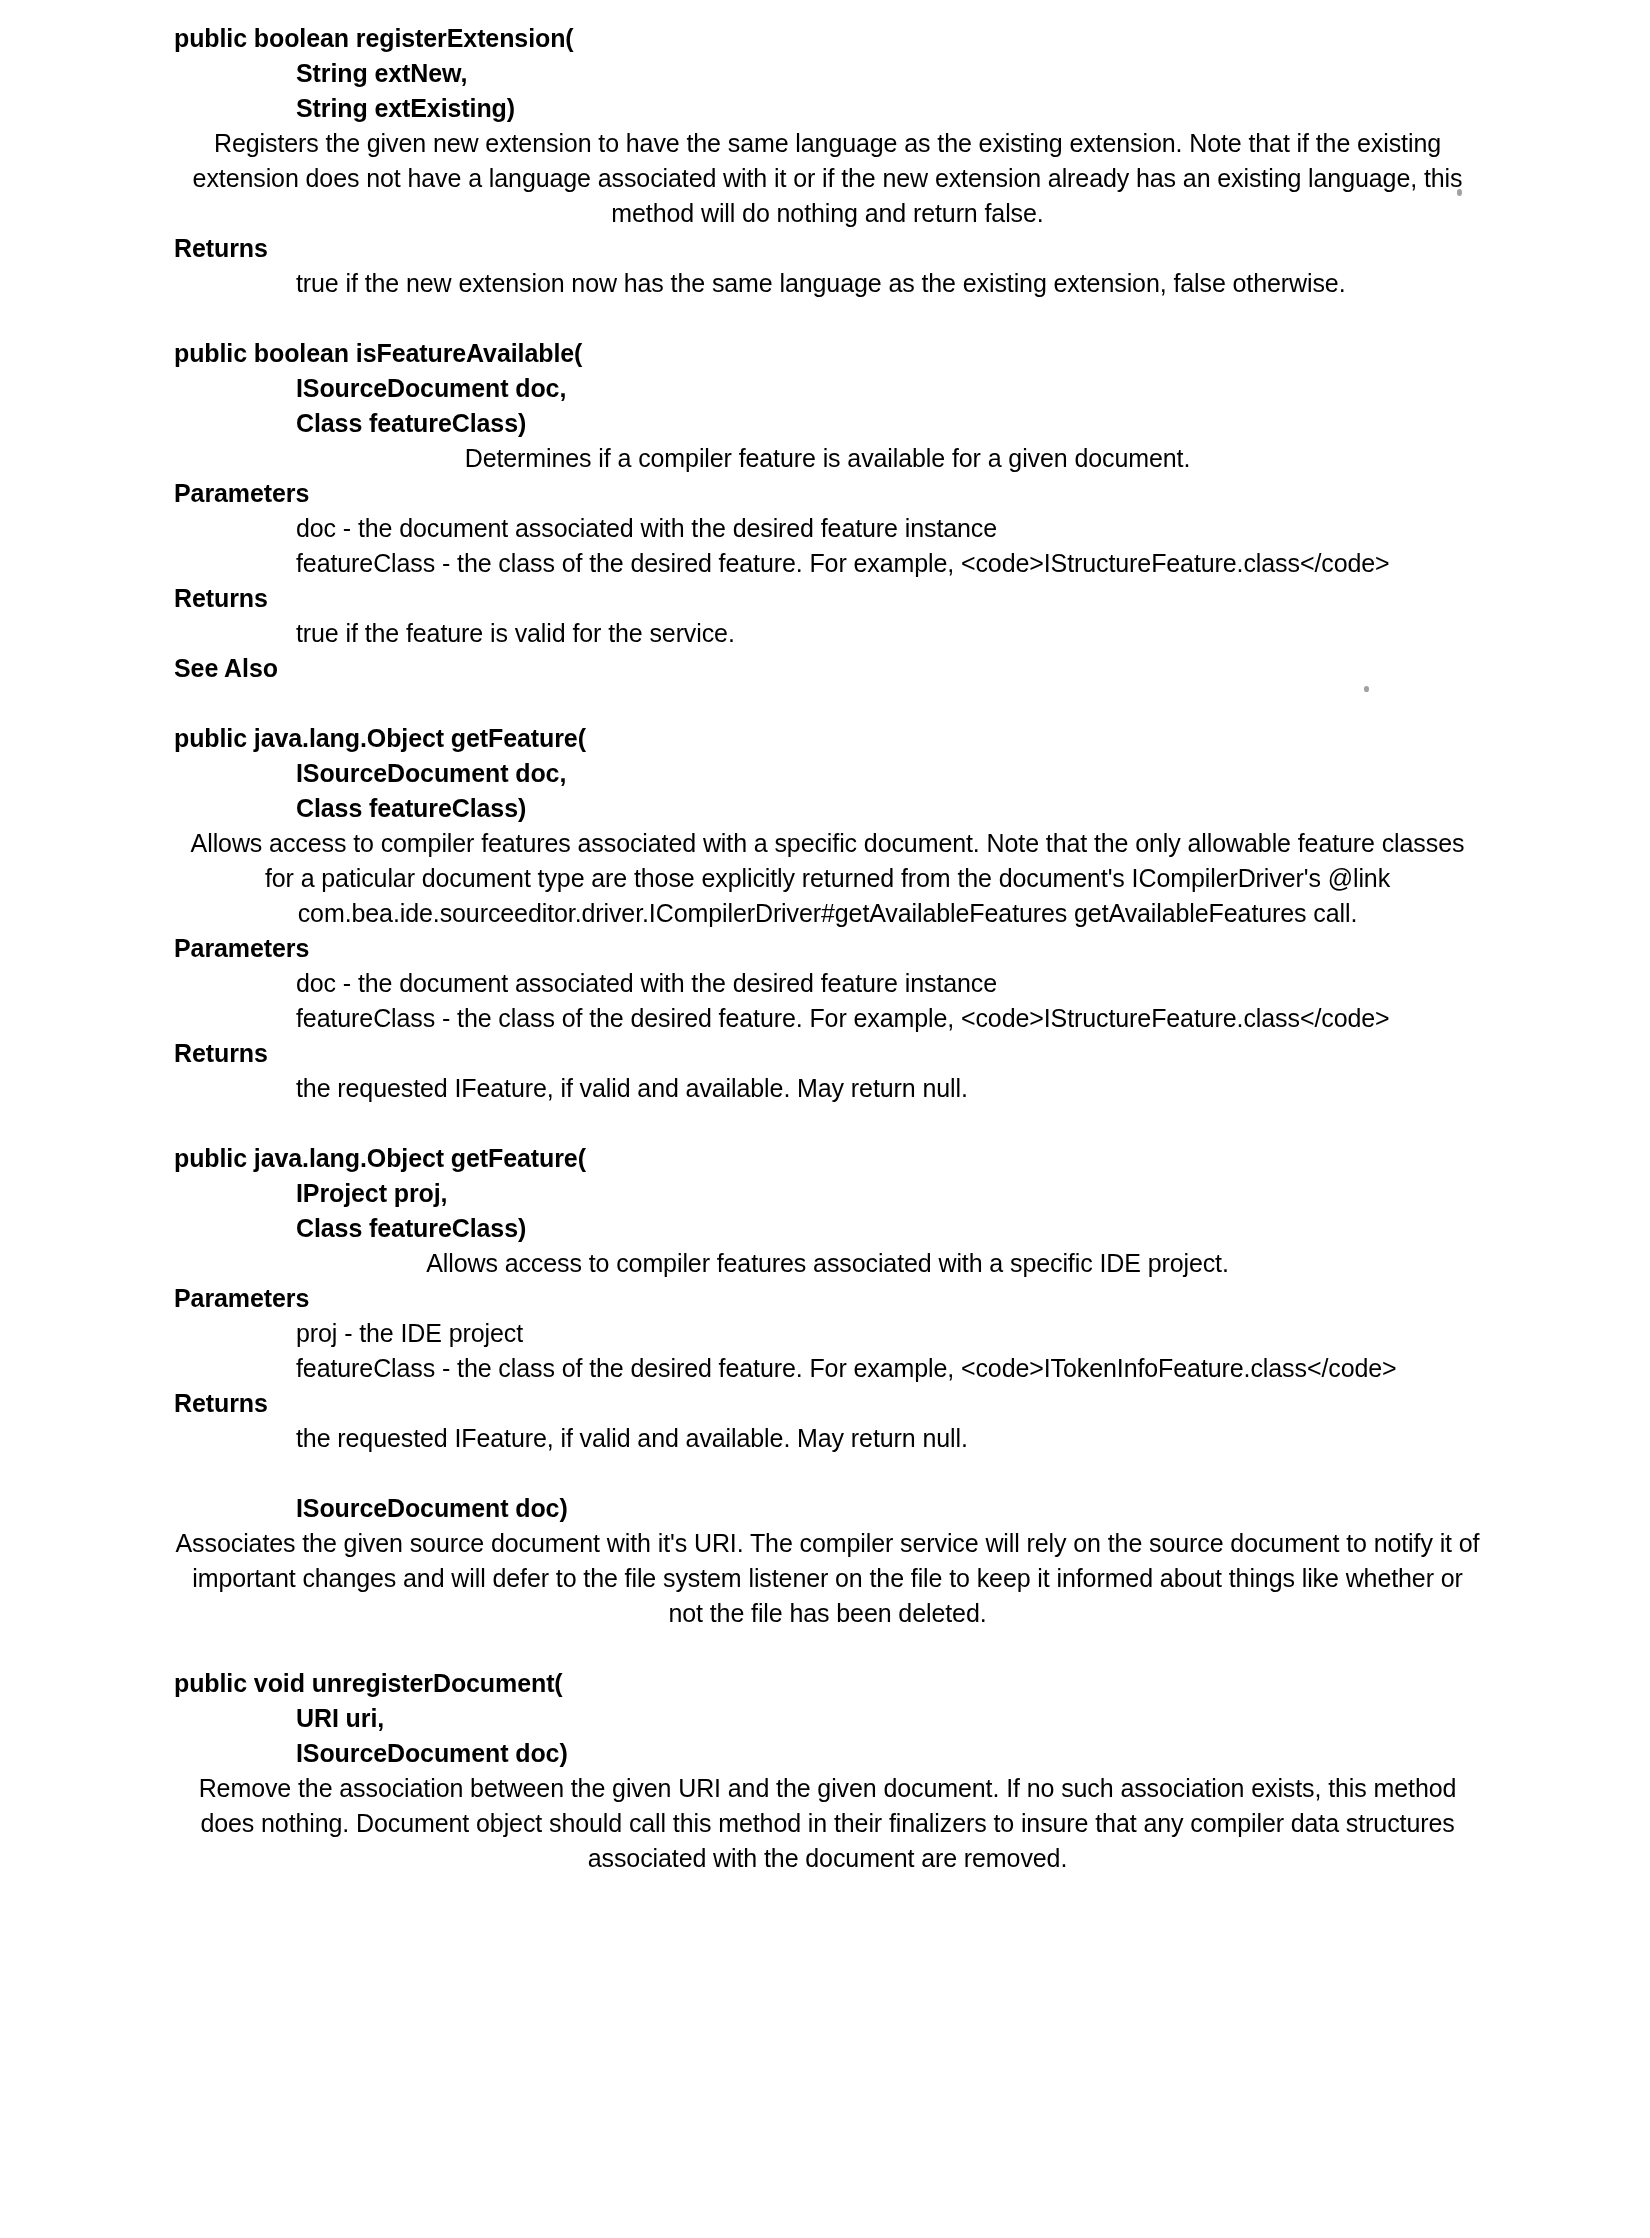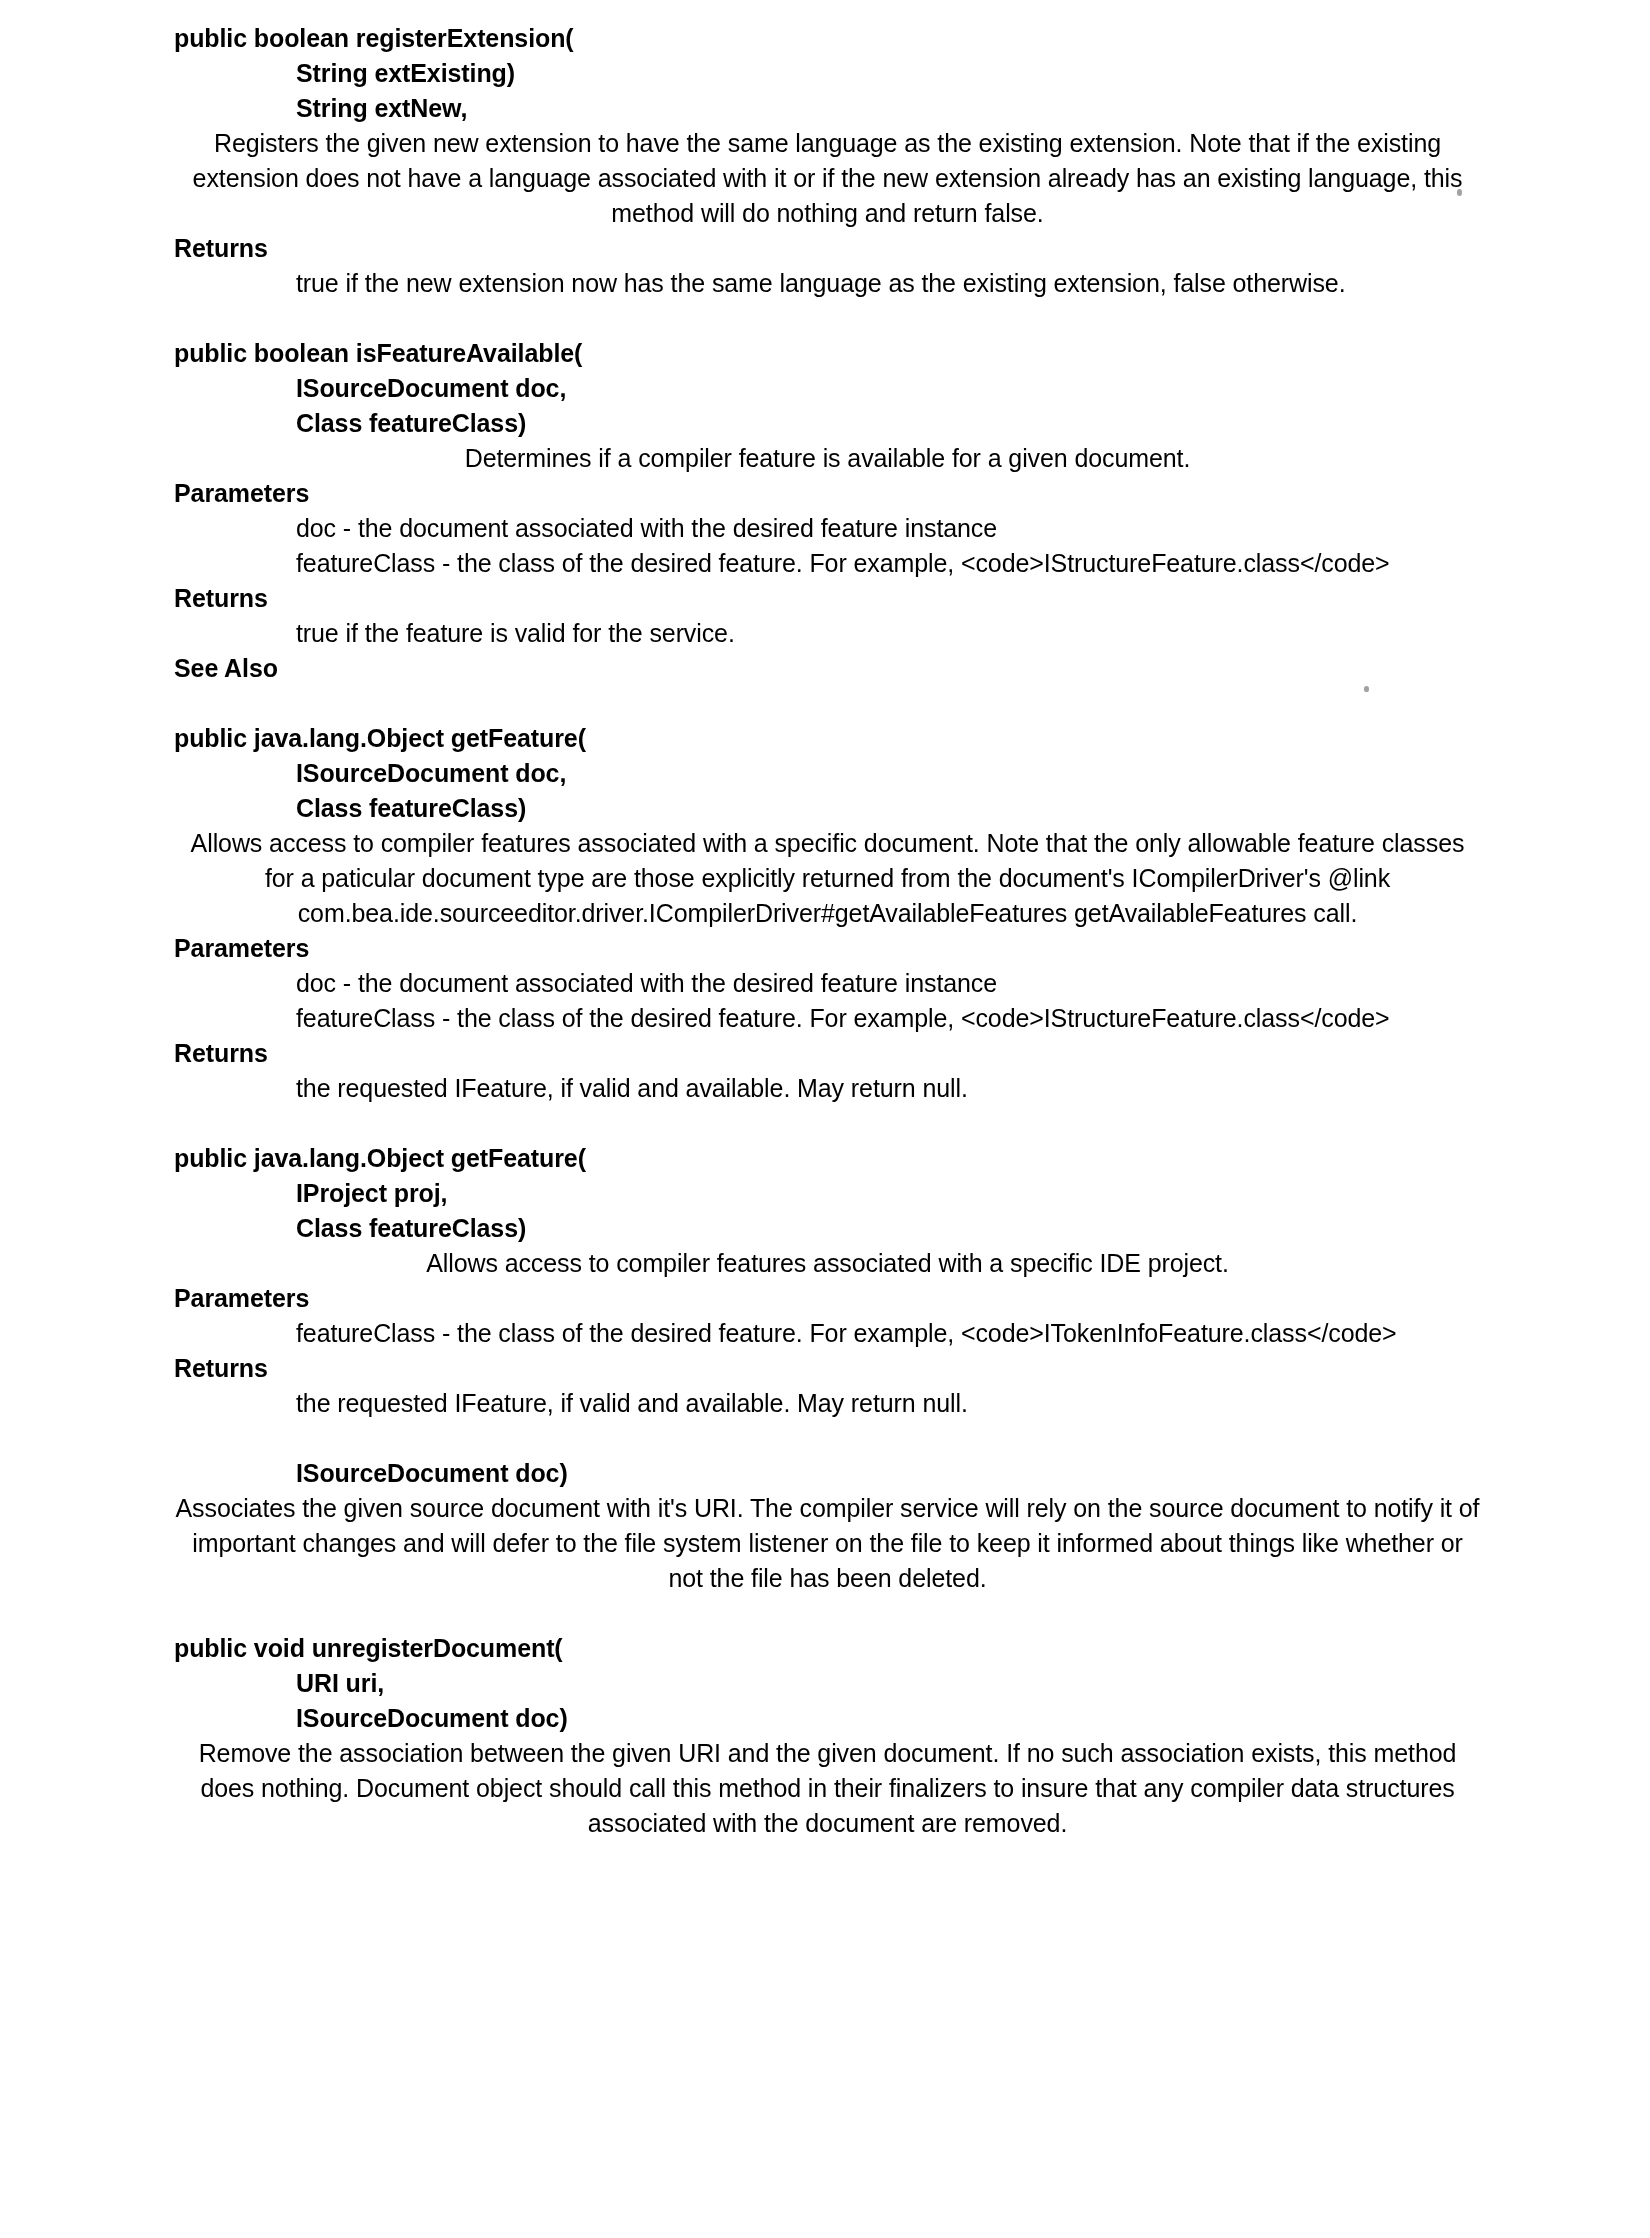--- a/index.html
+++ b/index.html
@@ -81,22 +81,22 @@
 <body>
 
 <div id="page">
 
   <div class="speck" style="left:1457px; top:189px; width:4.9px; height:6.5px;"></div>
   <div class="speck" style="left:1364px; top:686px; width:4.9px; height:5.7px;"></div>
 
   <div class="doc-body">
       <div class="method-block">
         <div class="sig-line">public boolean registerExtension(</div>
+        <div class="sig-param">String extNew,</div>
         <div class="sig-param">String extExisting)</div>
-        <div class="sig-param">String extNew,</div>
         <div class="desc">Registers the given new extension to have the same language as the existing extension. Note that if the existing extension does not have a language associated with it or if the new extension already has an existing language, this method will do nothing and return false.</div>
         <div class="section-head">Returns</div>
         <div class="detail">true if the new extension now has the same language as the existing extension, false otherwise.</div>
       </div>
       <div class="gap"></div>
       <div class="method-block">
         <div class="sig-line">public boolean isFeatureAvailable(</div>
         <div class="sig-param">ISourceDocument doc,</div>
         <div class="sig-param">Class featureClass)</div>
         <div class="desc">Determines if a compiler feature is available for a given document.</div>
@@ -119,20 +119,21 @@
         <div class="section-head">Returns</div>
         <div class="detail">the requested IFeature, if valid and available. May return null.</div>
       </div>
       <div class="gap"></div>
       <div class="method-block">
         <div class="sig-line">public java.lang.Object getFeature(</div>
         <div class="sig-param">IProject proj,</div>
         <div class="sig-param">Class featureClass)</div>
         <div class="desc">Allows access to compiler features associated with a specific IDE project.</div>
         <div class="section-head">Parameters</div>
+        <div class="detail">proj - the IDE project</div>
         <div class="detail">featureClass - the class of the desired feature. For example, &lt;code&gt;ITokenInfoFeature.class&lt;/code&gt;</div>
         <div class="section-head">Returns</div>
         <div class="detail">the requested IFeature, if valid and available. May return null.</div>
       </div>
       <div class="gap"></div>
       <div class="method-block">
         <div class="sig-param">ISourceDocument doc)</div>
         <div class="desc">Associates the given source document with it's URI. The compiler service will rely on the source document to notify it of important changes and will defer to the file system listener on the file to keep it informed about things like whether or not the file has been deleted.</div>
       </div>
       <div class="gap"></div>

